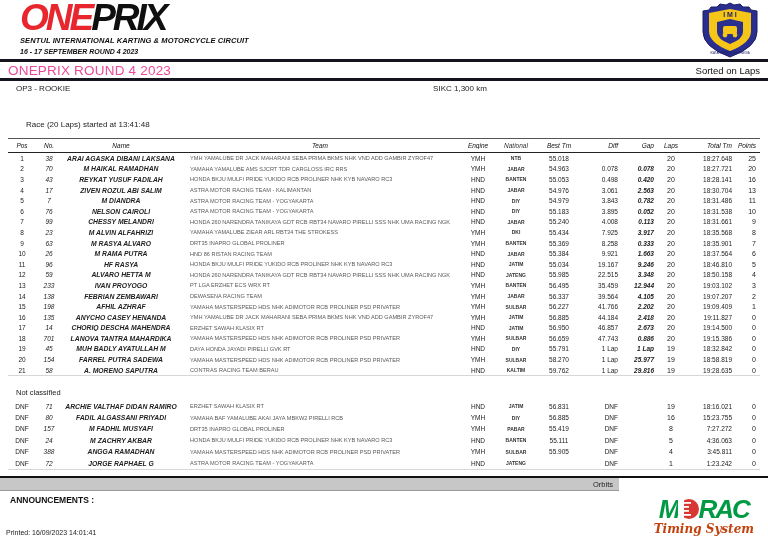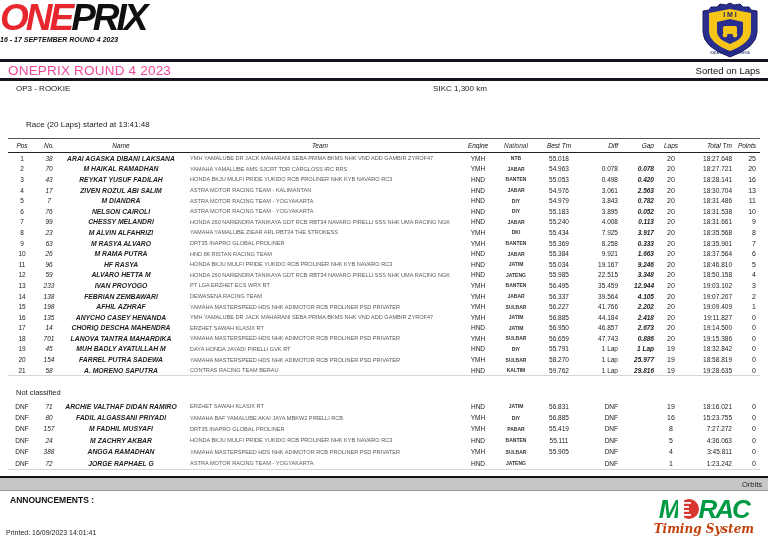--- a/index.html
+++ b/index.html
@@ -1,20 +1,20 @@
 <!DOCTYPE html>
 <html><head>
 <meta charset="utf-8">
 <style>
   html,body{margin:0;padding:0;background:#e9e9e9;}
   .page{position:relative;width:768px;height:543px;background:#ffffff;overflow:hidden;
         font-family:"Liberation Sans",sans-serif;color:#1a1a1a;}
 
   
-  .brand{position:absolute;top:2px;left:0;}
+  .brand{position:absolute;top:2px;left:20px;}
   .logo-main{font-size:37px;font-weight:bold;font-style:italic;line-height:0.85;letter-spacing:-3px;white-space:nowrap;}
   .logo-one{color:#e8262d;}
   .logo-prix{color:#0f0f0f;}
   .logo-sub1{font-size:7.5px;font-weight:bold;font-style:italic;color:#0f0f0f;margin-top:3px;letter-spacing:0.1px;}
   .logo-sub2{font-size:7px;font-weight:bold;font-style:italic;color:#0f0f0f;margin-top:3px;}
 
   .imi{position:absolute;top:2px;right:6px;width:64px;height:56px;}
 
   
   .titlebar{position:absolute;top:59px;left:0;width:768px;box-sizing:border-box;
@@ -49,21 +49,21 @@
   .hdr .c-team{text-align:center;font-size:6.5px;color:#111;padding-left:0;}
   .hdr .c-gap{font-weight:normal;}
   .hdr .c-laps,.hdr .c-pts{font-size:6.5px;}
   .body-rows{border-bottom:1px solid #d7d7d7;}
   .notclass{margin-top:12px;font-size:7.5px;color:#222;padding-left:8px;height:12px;}
   .dnf-rows .trow{height:11.4px;}
   .dnf-rows{border-bottom:1px solid #d7d7d7;}
 
   
   .foot-line{position:absolute;top:476px;left:0;width:768px;border-top:2px solid #111;}
-  .orbits-bar{position:absolute;top:478px;left:0;width:768px;height:13px;background:#c7c7c7;
+  .orbits-bar{position:absolute;top:478px;left:0;width:619px;height:13px;background:#c7c7c7;
               border-bottom:1px solid #9a9a9a;box-sizing:border-box;
               display:flex;justify-content:flex-end;align-items:center;padding-right:6px;}
   .orbits-bar span{font-size:7.5px;color:#222;}
   .announce{position:absolute;top:495px;left:10px;font-size:8.5px;font-weight:bold;color:#111;}
   .printed{position:absolute;top:529px;left:6px;font-size:7px;color:#222;}
 
   .morac{position:absolute;top:496px;right:14px;text-align:center;}
   .morac-word{display:flex;align-items:center;justify-content:center;}
   .morac-word .g{font-size:26px;font-weight:bold;font-style:italic;color:#009a44;letter-spacing:-2px;line-height:1;}
   .morac-fan{margin:0 -1px;}
@@ -72,20 +72,21 @@
 </style>
 </head>
 <body>
 
 <div class="page">
 
   <div class="brand">
     <div class="logo-main">
       <span class="logo-one">ONE</span><span class="logo-prix">PRIX</span>
     </div>
+    <div class="logo-sub1">SENTUL INTERNATIONAL KARTING &amp; MOTORCYCLE CIRCUIT</div>
     <div class="logo-sub2">16 - 17 SEPTEMBER ROUND 4 2023</div>
   </div>
 
   <svg class="imi" viewBox="0 0 64 56">
     <path d="M32 1 L36 3 L42 2 L45 5 L51 5 L53 8 L59 9 L59 30 Q59 45 32 55 Q5 45 5 30 L5 9 L11 8 L13 5 L19 5 L22 2 L28 3 Z" fill="#2a2f8f" stroke="#1b1e63" stroke-width="1"></path>
     <path d="M32 7 L53 11 L53 29 Q53 41 32 49 Q11 41 11 29 L11 11 Z" fill="#f5c518"></path>
     <text x="32" y="15" text-anchor="middle" font-size="7" font-weight="bold" fill="#1b1e63">I M I</text>
     <path d="M32 17 L45 20 L45 30 Q45 37 32 42 Q19 37 19 30 L19 20 Z" fill="#2a2f8f"></path>
     <rect x="25" y="24" width="14" height="8" rx="2" fill="#f5c518"></rect>
     <circle cx="27" cy="33" r="2.4" fill="#f5c518"></circle>

